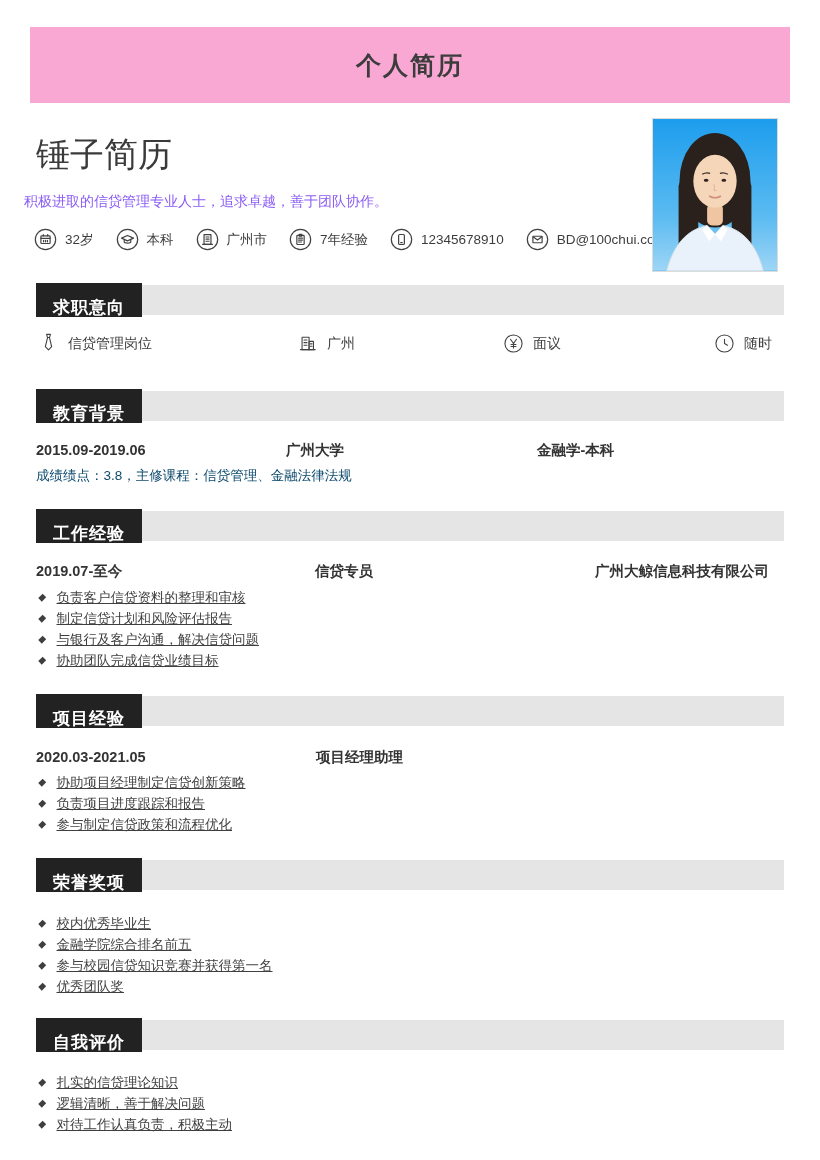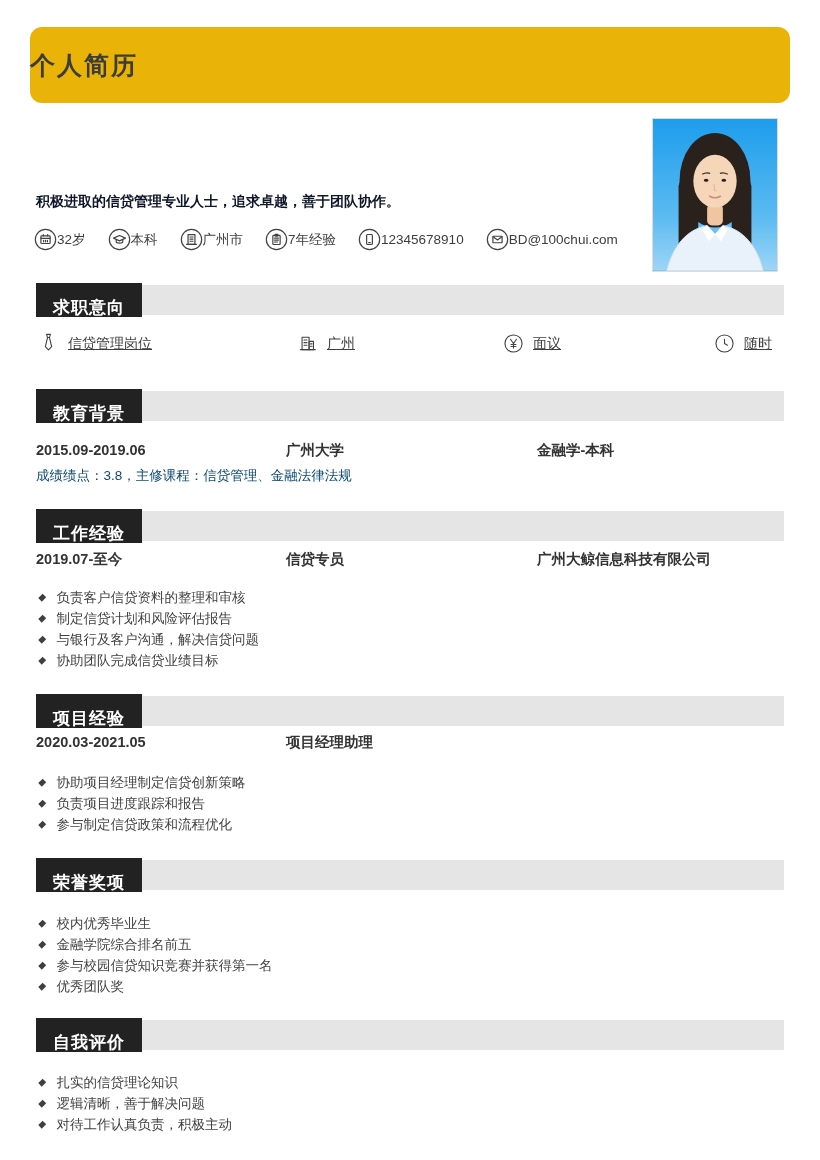--- a/index.html
+++ b/index.html
@@ -14,41 +14,41 @@
     width: 820px;
     height: 1160px;
     background: #ffffff;
     overflow: hidden;
   }
   
   .banner {
     position: absolute;
     left: 30px; top: 27px;
     width: 760px; height: 76px;
-    background: #eab308;
-    display: flex; align-items: center;  border-radius: 12px;
+    background: #f9a8d4;
+    display: flex; align-items: center; justify-content: center;
   }
   .banner h1 {
     font-size: 25px; font-weight: bold; color: #3c3c3c; letter-spacing: 2px;
   }
   
   .name {
     position: absolute; left: 36px; top: 133px;
     font-size: 34px; font-weight: normal; color: #3a3a3a; line-height: 42px;
   }
   .summary {
-    position: absolute; left: 36px; top: 190px;
-    font-size: 14px; color: #0f172a; line-height: 22px; font-weight: bold;
+    position: absolute; left: 24px; top: 190px;
+    font-size: 14px; color: #8b5cf6; line-height: 22px;
   }
   .contact-row {
     position: absolute; left: 34px; top: 228px;
     display: flex; align-items: center; gap: 22px;
     font-size: 13.5px; color: #3d3d3d;
   }
-  .c-item { display: flex; align-items: center; white-space: nowrap; }
+  .c-item { display: flex; align-items: center; gap: 8px; white-space: nowrap; }
   .c-item svg { display: block; }
   .photo {
     position: absolute; left: 652px; top: 118px;
     width: 126px; height: 154px;
     border: 1px solid #dcdcdc;
     background: #1d9ded;
   }
   .photo svg { display: block; }
   
   .section { position: absolute; left: 36px; width: 748px; }
@@ -63,21 +63,21 @@
     padding: 8px 17px;
     background: #222222; color: #ffffff;
     font-size: 17px; font-weight: bold; letter-spacing: 1px;
   }
   
   .intent-row {
     position: absolute; left: 2px; top: 48px; right: 0;
     display: grid; grid-template-columns: 259px 206px 211px 1fr;
     align-items: center;
   }
-  .intent-item { display: flex; align-items: center; gap: 9px; font-size: 14px; color: #3d3d3d; text-decoration: underline; }
+  .intent-item { display: flex; align-items: center; gap: 9px; font-size: 14px; color: #3d3d3d; }
   .intent-item svg { display: block; flex: 0 0 auto; }
   
   .row3 {
     position: absolute; left: 0; right: 0;
     display: grid; grid-template-columns: 250px 251px 1fr;
     font-size: 14.5px; font-weight: bold; color: #333333;
     line-height: 22px;
   }
   .detail-line {
     position: absolute; left: 0; right: 0;
@@ -86,33 +86,34 @@
   
   .bullets { position: absolute; left: 4px; right: 0; }
   .bullet-line { display: flex; align-items: flex-start; height: 21px; }
   .diamond {
     flex: 0 0 auto;
     width: 4.5px; height: 4.5px;
     margin: 8px 12px 0 0;
     background: #3f3f3f;
     transform: rotate(45deg) scaleY(1.25);
   }
-  .bullet-line span.txt { font-size: 13.5px; line-height: 21px; color: #3f3f3f; }
+  .bullet-line span.txt { font-size: 13.5px; line-height: 21px; color: #3f3f3f; text-decoration: underline; }
   
   svg.ic { stroke: #424242; fill: none; stroke-width: 1.25; stroke-linecap: round; stroke-linejoin: round; }
 </style>
 </head>
 <body>
 
 <div class="page">
 
   <div class="banner">
     <h1>个人简历</h1>
   </div>
 
+  <div class="name">锤子简历</div>
   <div class="summary">积极进取的信贷管理专业人士，追求卓越，善于团队协作。</div>
 
   <div class="contact-row">
     <span class="c-item">
       <svg class="ic" width="23" height="23" viewBox="0 0 24 24">
           <circle cx="12" cy="12" r="10.6"></circle>
           <rect x="7.2" y="8.2" width="9.6" height="8" rx="0.8"></rect>
           <line x1="7.2" y1="10.8" x2="16.8" y2="10.8"></line>
           <line x1="9.8" y1="8.2" x2="9.8" y2="6.8"></line>
           <line x1="14.2" y1="8.2" x2="14.2" y2="6.8"></line>
@@ -261,21 +262,21 @@
       <span>金融学-本科</span>
     </div>
     <div class="detail-line" style="top:76px;">成绩绩点：3.8，主修课程：信贷管理、金融法律法规</div>
   </div>
 
   <div class="section" style="top:509px;">
     <div class="sec-header">
       <span class="sec-badge">工作经验</span>
       <div class="sec-bar"></div>
     </div>
-    <div class="row3" style="top:39px;">
+    <div class="row3" style="top:51px;gap:29px;">
       <span>2019.07-至今</span>
       <span>信贷专员</span>
       <span>广州大鲸信息科技有限公司</span>
     </div>
     <div class="bullets" style="top:78px;">
       <div class="bullet-line">
           <span class="diamond"></span>
           <span class="txt">负责客户信贷资料的整理和审核</span>
         </div>
       <div class="bullet-line">
@@ -291,21 +292,21 @@
           <span class="txt">协助团队完成信贷业绩目标</span>
         </div>
     </div>
   </div>
 
   <div class="section" style="top:694px;">
     <div class="sec-header">
       <span class="sec-badge">项目经验</span>
       <div class="sec-bar"></div>
     </div>
-    <div class="row3" style="top:37px;">
+    <div class="row3" style="top:52px;gap:30px;">
       <span>2020.03-2021.05</span>
       <span>项目经理助理</span>
     </div>
     <div class="bullets" style="top:78px;">
       <div class="bullet-line">
           <span class="diamond"></span>
           <span class="txt">协助项目经理制定信贷创新策略</span>
         </div>
       <div class="bullet-line">
           <span class="diamond"></span>

